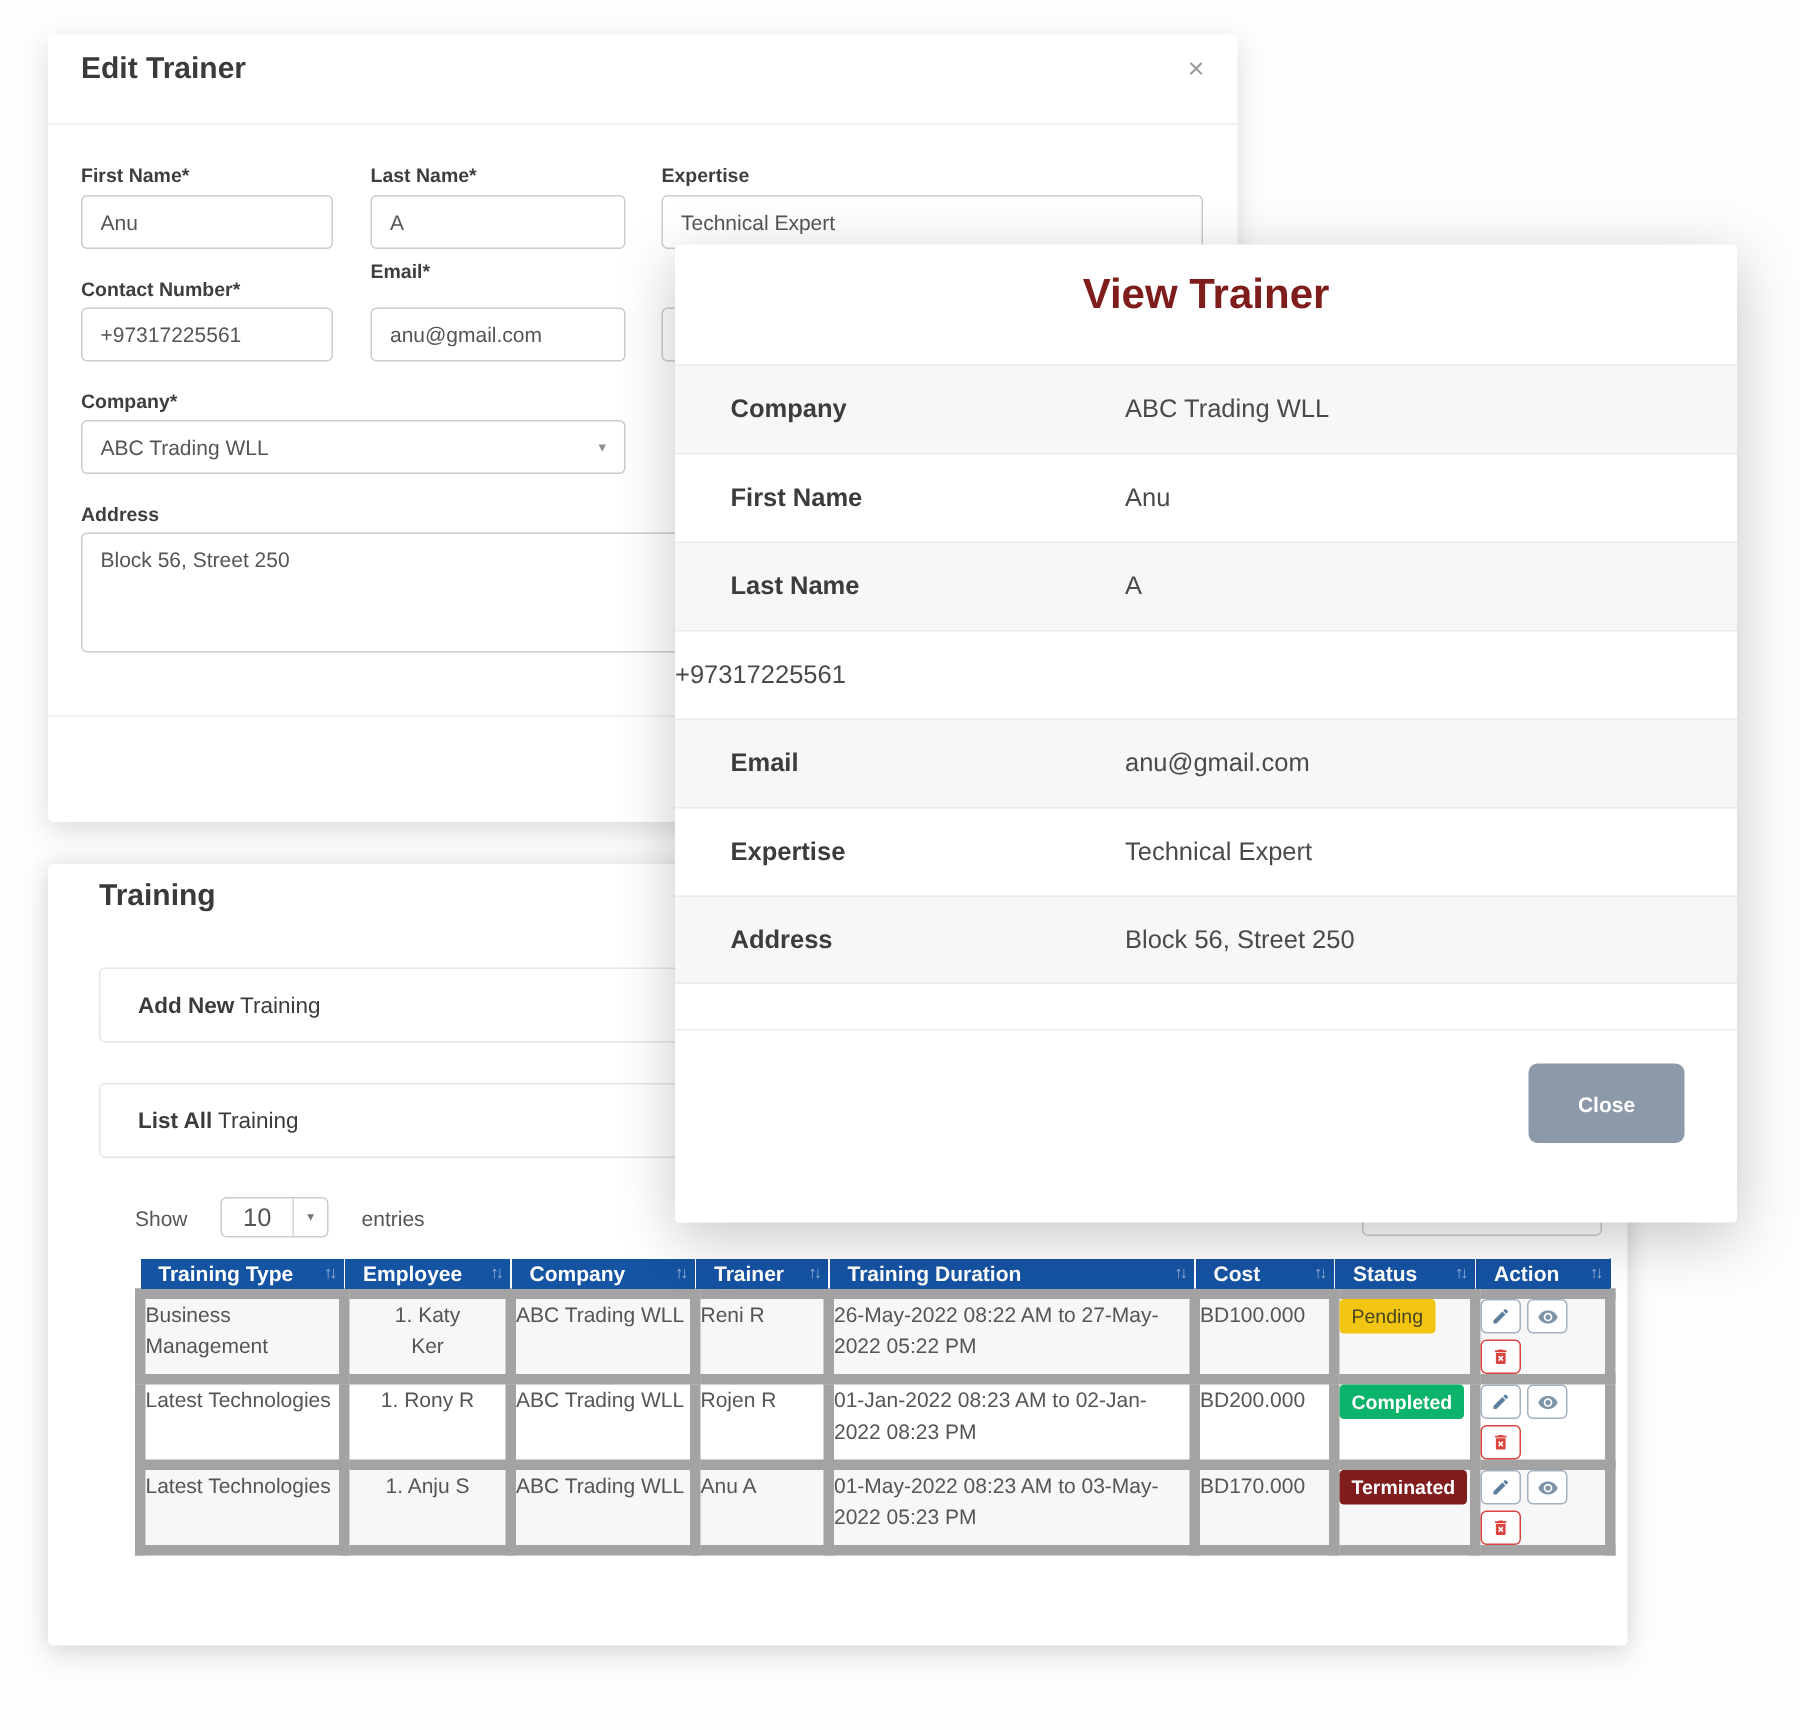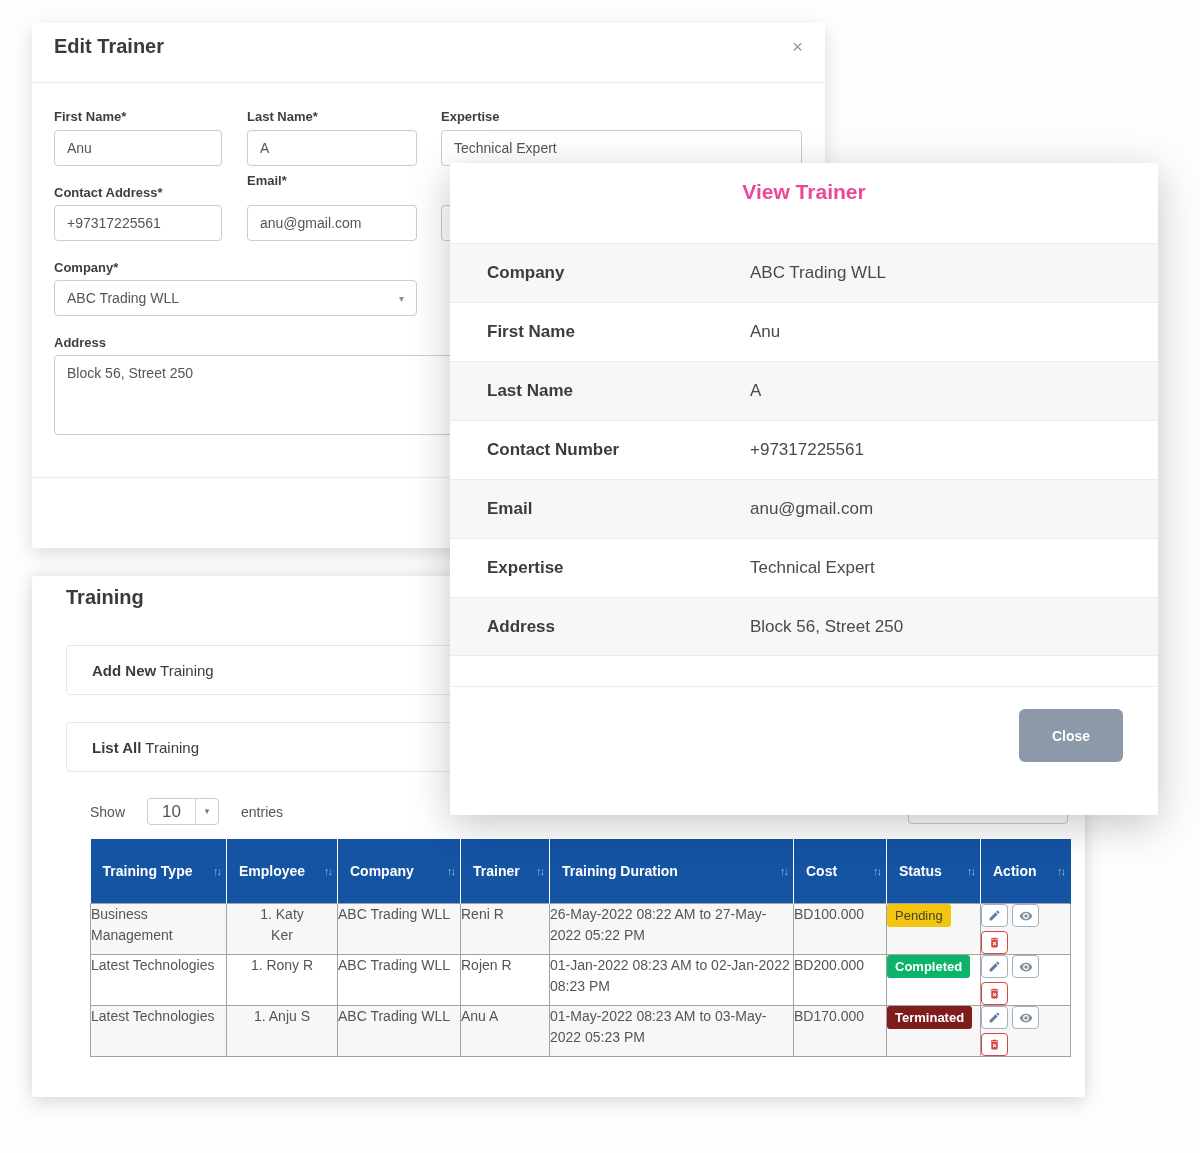--- a/index.html
+++ b/index.html
@@ -27,21 +27,21 @@
     padding:9px 12px;box-sizing:border-box;background:#fff;outline:none;}
   .fselect{position:absolute;height:36px;border:1px solid #ccc;border-radius:4px;
     font-size:14px;color:#555;box-sizing:border-box;background:#fff;
     display:flex;align-items:center;padding:0 12px;cursor:pointer;}
   .fselect .caret{position:absolute;right:12px;color:#8f8f8f;font-size:10px;}
 
   
   .modal-view{left:450px;top:163px;width:708px;height:652px;z-index:3;
     box-shadow:0 10px 40px rgba(0,0,0,.22);}
   .vm-title{position:absolute;left:0;right:0;top:17px;text-align:center;
-    font-size:21px;font-weight:bold;color:#ec4899;}
+    font-size:28px;font-weight:bold;color:#7f1d1d;}
   .vm-rows{position:absolute;left:0;right:0;top:80px;}
   .vm-row{display:flex;align-items:center;height:59px;border-top:1px solid #ececec;box-sizing:border-box;}
   .vm-row:nth-child(odd){background:#f7f7f7;}
   .vm-row:last-child{border-bottom:1px solid #ececec;}
   .vm-label{width:300px;padding-left:37px;box-sizing:border-box;
     font-size:17px;font-weight:bold;color:#3c3c3c;flex:none;}
   .vm-value{font-size:17px;color:#4a4a4a;}
   .vm-fdiv{position:absolute;left:0;right:0;top:523px;border-top:1px solid #ececec;}
   .vm-close{position:absolute;right:35px;top:546px;width:104px;height:53px;
     background:#8b99a9;border:none;border-radius:6px;color:#fff;
@@ -64,27 +64,27 @@
     border:1px solid #ccc;border-radius:4px;box-sizing:border-box;background:#fff;cursor:pointer;}
   .pgsel .val{flex:1;text-align:center;font-size:17px;color:#555;}
   .pgsel .caret{width:22px;text-align:center;border-left:1px solid #d5d5d5;
     color:#777;font-size:9px;line-height:25px;}
   .tp-search{position:absolute;left:876px;top:206px;width:160px;height:42px;
     border:1px solid #ccc;border-radius:4px;box-sizing:border-box;
     font-family:"Liberation Sans",sans-serif;font-size:14px;padding:0 10px;outline:none;}
 
   table.dt{position:absolute;left:58px;top:263px;width:980px;border-collapse:collapse;table-layout:fixed;}
   table.dt th{background:#1553a3;color:#fff;font-size:14px;font-weight:bold;text-align:left;
-    padding:24px 12px;border-right:1px solid #fff;position:relative;white-space:nowrap;
+    padding:2px 12px;border-right:1px solid #fff;position:relative;white-space:nowrap;
     box-sizing:border-box;}
   table.dt th:last-child{border-right:1px solid #1553a3;}
   table.dt th .sort{position:absolute;right:6px;top:50%;transform:translateY(-50%);
     font-size:11px;letter-spacing:-2px;color:rgba(255,255,255,.55);font-weight:normal;}
   table.dt td{font-size:14px;color:#555;line-height:21px;padding:0;
-    border:1px solid #a3a3a3;vertical-align:top;box-sizing:border-box;background-clip:padding-box;}
+    border:7px solid #a3a3a3;vertical-align:top;box-sizing:border-box;background-clip:padding-box;}
   table.dt tbody tr:nth-child(odd) td{background-color:#f7f7f7;}
   td.c-emp{text-align:center;}
   td.c-emp span{display:inline-block;max-width:64px;}
   .badge{display:inline-block;padding:3px 8px;border-radius:3px;font-size:13px;line-height:17px;}
   .badge.pending{background:#f2c511;color:#494420;}
   .badge.completed{background:#0bb46a;color:#fff;font-weight:bold;}
   .badge.terminated{background:#7f1d1d;color:#fff;font-weight:bold;}
   .ticons{display:flex;flex-wrap:wrap;gap:4px;width:60px;}
   .ibtn{width:27px;height:23px;border:1px solid #a3b0bf;border-radius:4px;background:#fff;
     display:flex;align-items:center;justify-content:center;cursor:pointer;box-sizing:border-box;padding:0;}
@@ -103,21 +103,21 @@
 
   <label class="flabel" style="left:22px;top:86px;">First Name*</label>
   <input class="finput" style="left: 22px; top: 107px; width: 168px;" value="Anu">
 
   <label class="flabel" style="left:215px;top:86px;">Last Name*</label>
   <input class="finput" style="left: 215px; top: 107px; width: 170px;" value="A">
 
   <label class="flabel" style="left:409px;top:86px;">Expertise</label>
   <input class="finput" style="left: 409px; top: 107px; width: 361px;" value="Technical Expert">
 
-  <label class="flabel" style="left:22px;top:162px;">Contact Address*</label>
+  <label class="flabel" style="left:22px;top:162px;">Contact Number*</label>
   <input class="finput" style="left: 22px; top: 182px; width: 168px;" value="+97317225561">
 
   <label class="flabel" style="left:215px;top:150px;">Email*</label>
   <input class="finput" style="left: 215px; top: 182px; width: 170px;" value="anu@gmail.com">
 
   <input class="finput" style="left: 409px; top: 182px; width: 361px;">
 
   <label class="flabel" style="left:22px;top:237px;">Company*</label>
   <div class="fselect" style="left:22px;top:257px;width:363px;">
     <span>ABC Trading WLL</span>
@@ -274,21 +274,20 @@
     </div>
     <div class="vm-row">
       <div class="vm-label">First Name</div>
       <div class="vm-value">Anu</div>
     </div>
     <div class="vm-row">
       <div class="vm-label">Last Name</div>
       <div class="vm-value">A</div>
     </div>
     <div class="vm-row">
-      <div class="vm-label">Contact Number</div>
       <div class="vm-value">+97317225561</div>
     </div>
     <div class="vm-row">
       <div class="vm-label">Email</div>
       <div class="vm-value">anu@gmail.com</div>
     </div>
     <div class="vm-row">
       <div class="vm-label">Expertise</div>
       <div class="vm-value">Technical Expert</div>
     </div>

